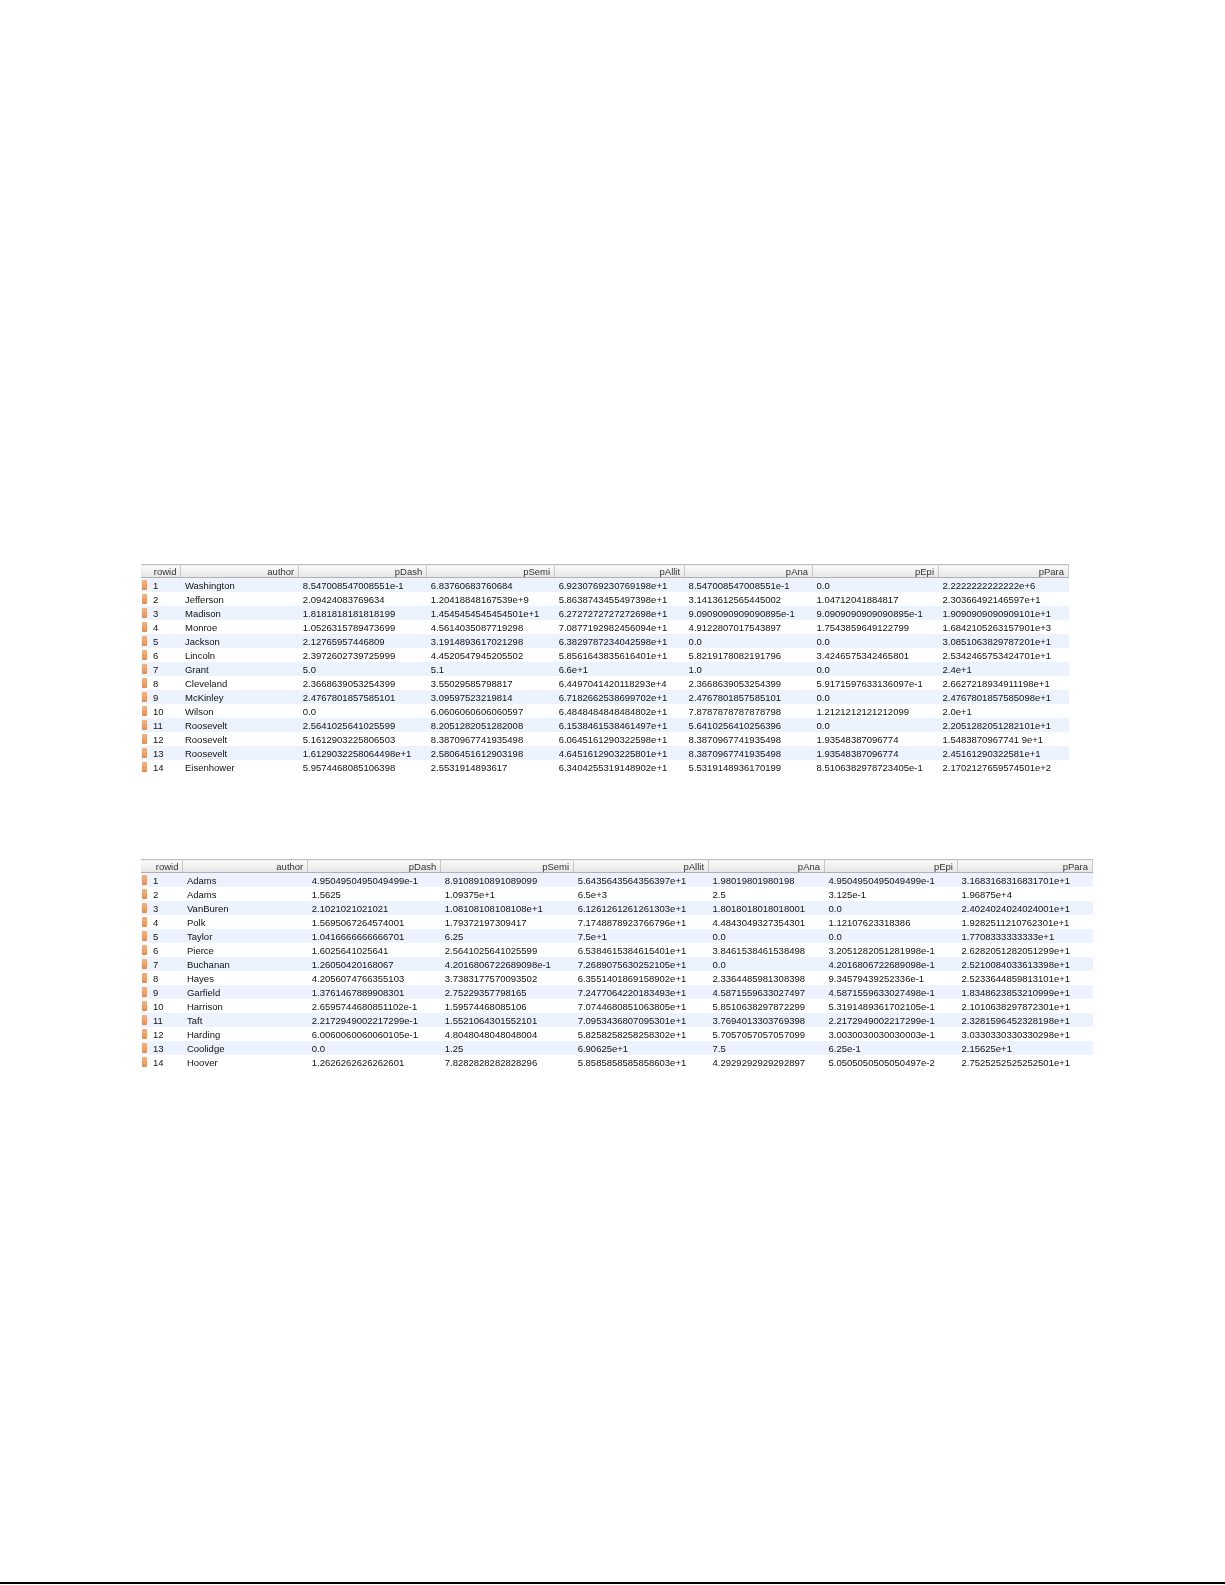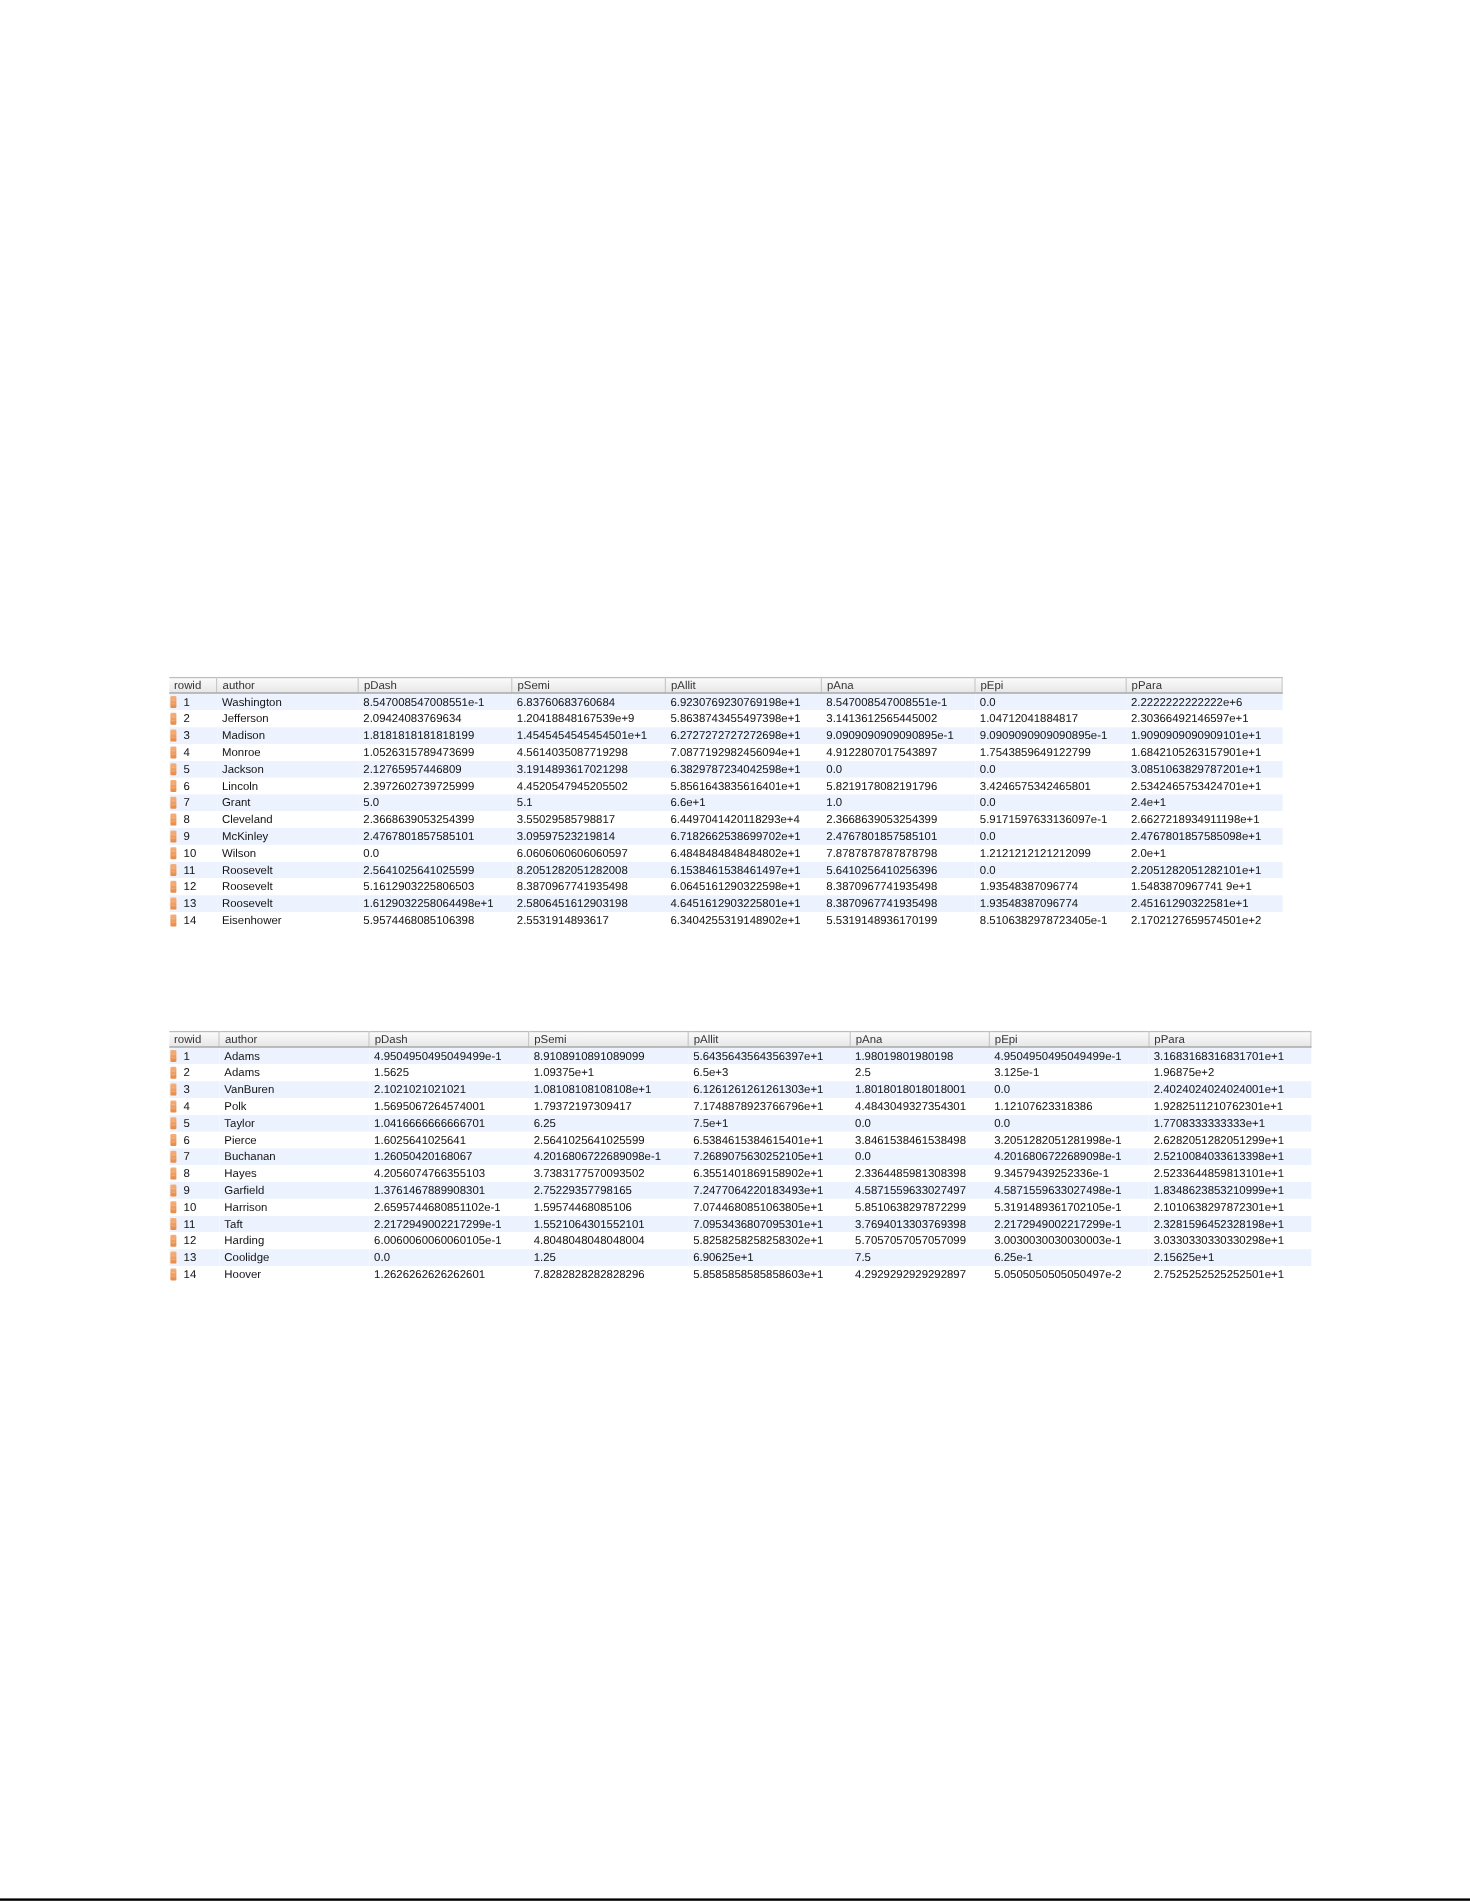--- a/index.html
+++ b/index.html
@@ -1,21 +1,21 @@
 <!DOCTYPE html>
 <html><head>
 <meta charset="utf-8">
 <style>
   html, body { margin: 0; padding: 0; background: #ffffff; }
   body { width: 1225px; height: 1585px; position: relative; overflow: hidden;
          font-family: "Liberation Sans", "DejaVu Sans", sans-serif; }
   .grid { position: absolute; border-collapse: collapse; font-size: 9.5px; color: #111; }
   .grid th { font-weight: normal; color: #333; background: linear-gradient(#fafafa,#e6e6e6);
              border-top: 1px solid #bdbdbd; border-bottom: 1px solid #b0b0b0;
-             border-right: 1px solid #c8c8c8; height: 12px; padding: 0 4px; text-align: left; }
+             border-right: 1px solid #c8c8c8; height: 12px; padding: 0 4px; text-align: right; }
   .grid td { height: 14px; padding: 0 4px; white-space: nowrap; overflow: hidden; }
   .grid tr.odd td { background: #edf3fe; }
   .grid tr.even td { background: #ffffff; }
   .rid { position: relative; padding-left: 12px !important; }
   .rowicon { position: absolute; left: 1px; top: 2px; width: 5px; height: 10px;
              background: linear-gradient(#f6b07a,#e98a46); border-radius: 1px; }
   .rowicon::before, .rowicon::after { content: ""; position: absolute; left: 1px; right: 1px; height: 1px; background: #fff3; }
   .rowicon::before { top: 3px; } .rowicon::after { top: 6px; }
   #t1 { left: 141px; top: 564px; width: 928px; }
   #t2 { left: 141px; top: 859px; width: 952px; }
@@ -83,21 +83,21 @@
           <td>1.9090909090909101e+1</td>
         </tr>
         <tr class="even">
           <td class="rid"><span class="rowicon"></span><span>4</span></td>
           <td>Monroe</td>
           <td>1.0526315789473699</td>
           <td>4.5614035087719298</td>
           <td>7.0877192982456094e+1</td>
           <td>4.9122807017543897</td>
           <td>1.7543859649122799</td>
-          <td>1.6842105263157901e+1</td>
+          <td>1.6842105263157901e+3</td>
         </tr>
         <tr class="odd">
           <td class="rid"><span class="rowicon"></span><span>5</span></td>
           <td>Jackson</td>
           <td>2.12765957446809</td>
           <td>3.1914893617021298</td>
           <td>6.3829787234042598e+1</td>
           <td>0.0</td>
           <td>0.0</td>
           <td>3.0851063829787201e+1</td>
@@ -232,21 +232,21 @@
           <td>3.1683168316831701e+1</td>
         </tr>
         <tr class="even">
           <td class="rid"><span class="rowicon"></span><span>2</span></td>
           <td>Adams</td>
           <td>1.5625</td>
           <td>1.09375e+1</td>
           <td>6.5e+3</td>
           <td>2.5</td>
           <td>3.125e-1</td>
-          <td>1.96875e+2</td>
+          <td>1.96875e+4</td>
         </tr>
         <tr class="odd">
           <td class="rid"><span class="rowicon"></span><span>3</span></td>
           <td>VanBuren</td>
           <td>2.1021021021021</td>
           <td>1.08108108108108e+1</td>
           <td>6.1261261261261303e+1</td>
           <td>1.8018018018018001</td>
           <td>0.0</td>
           <td>2.4024024024024001e+1</td>

